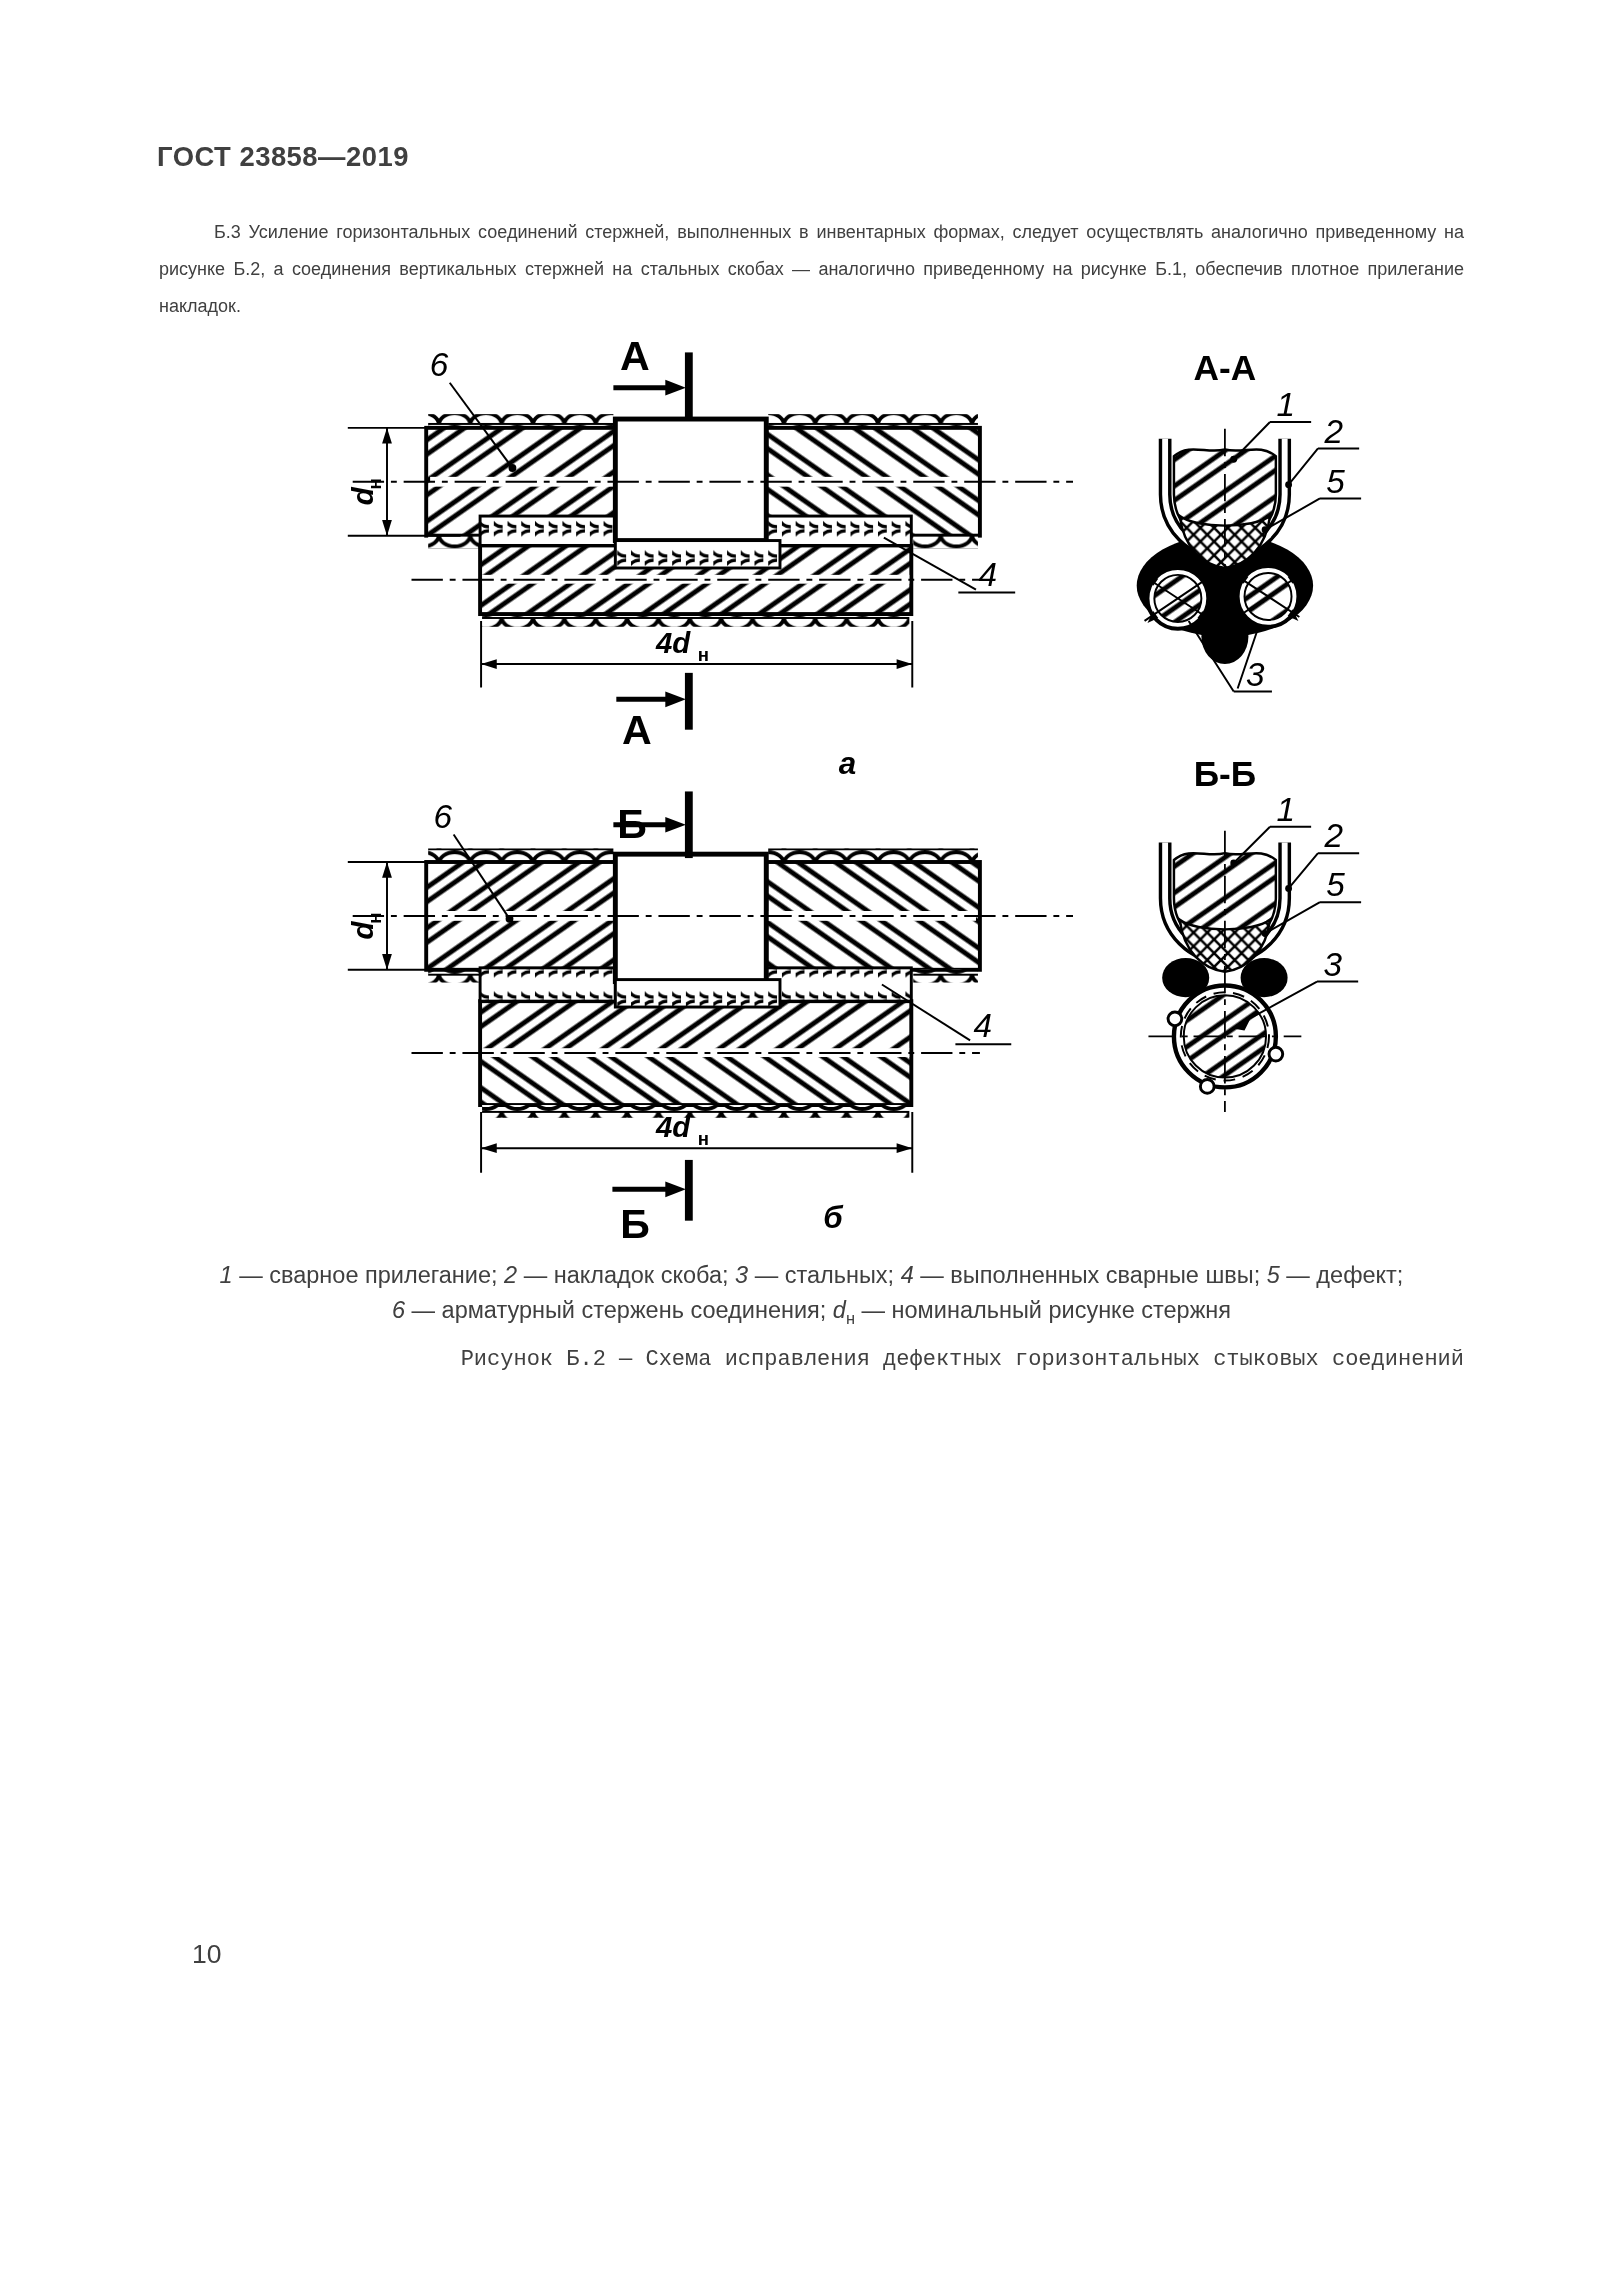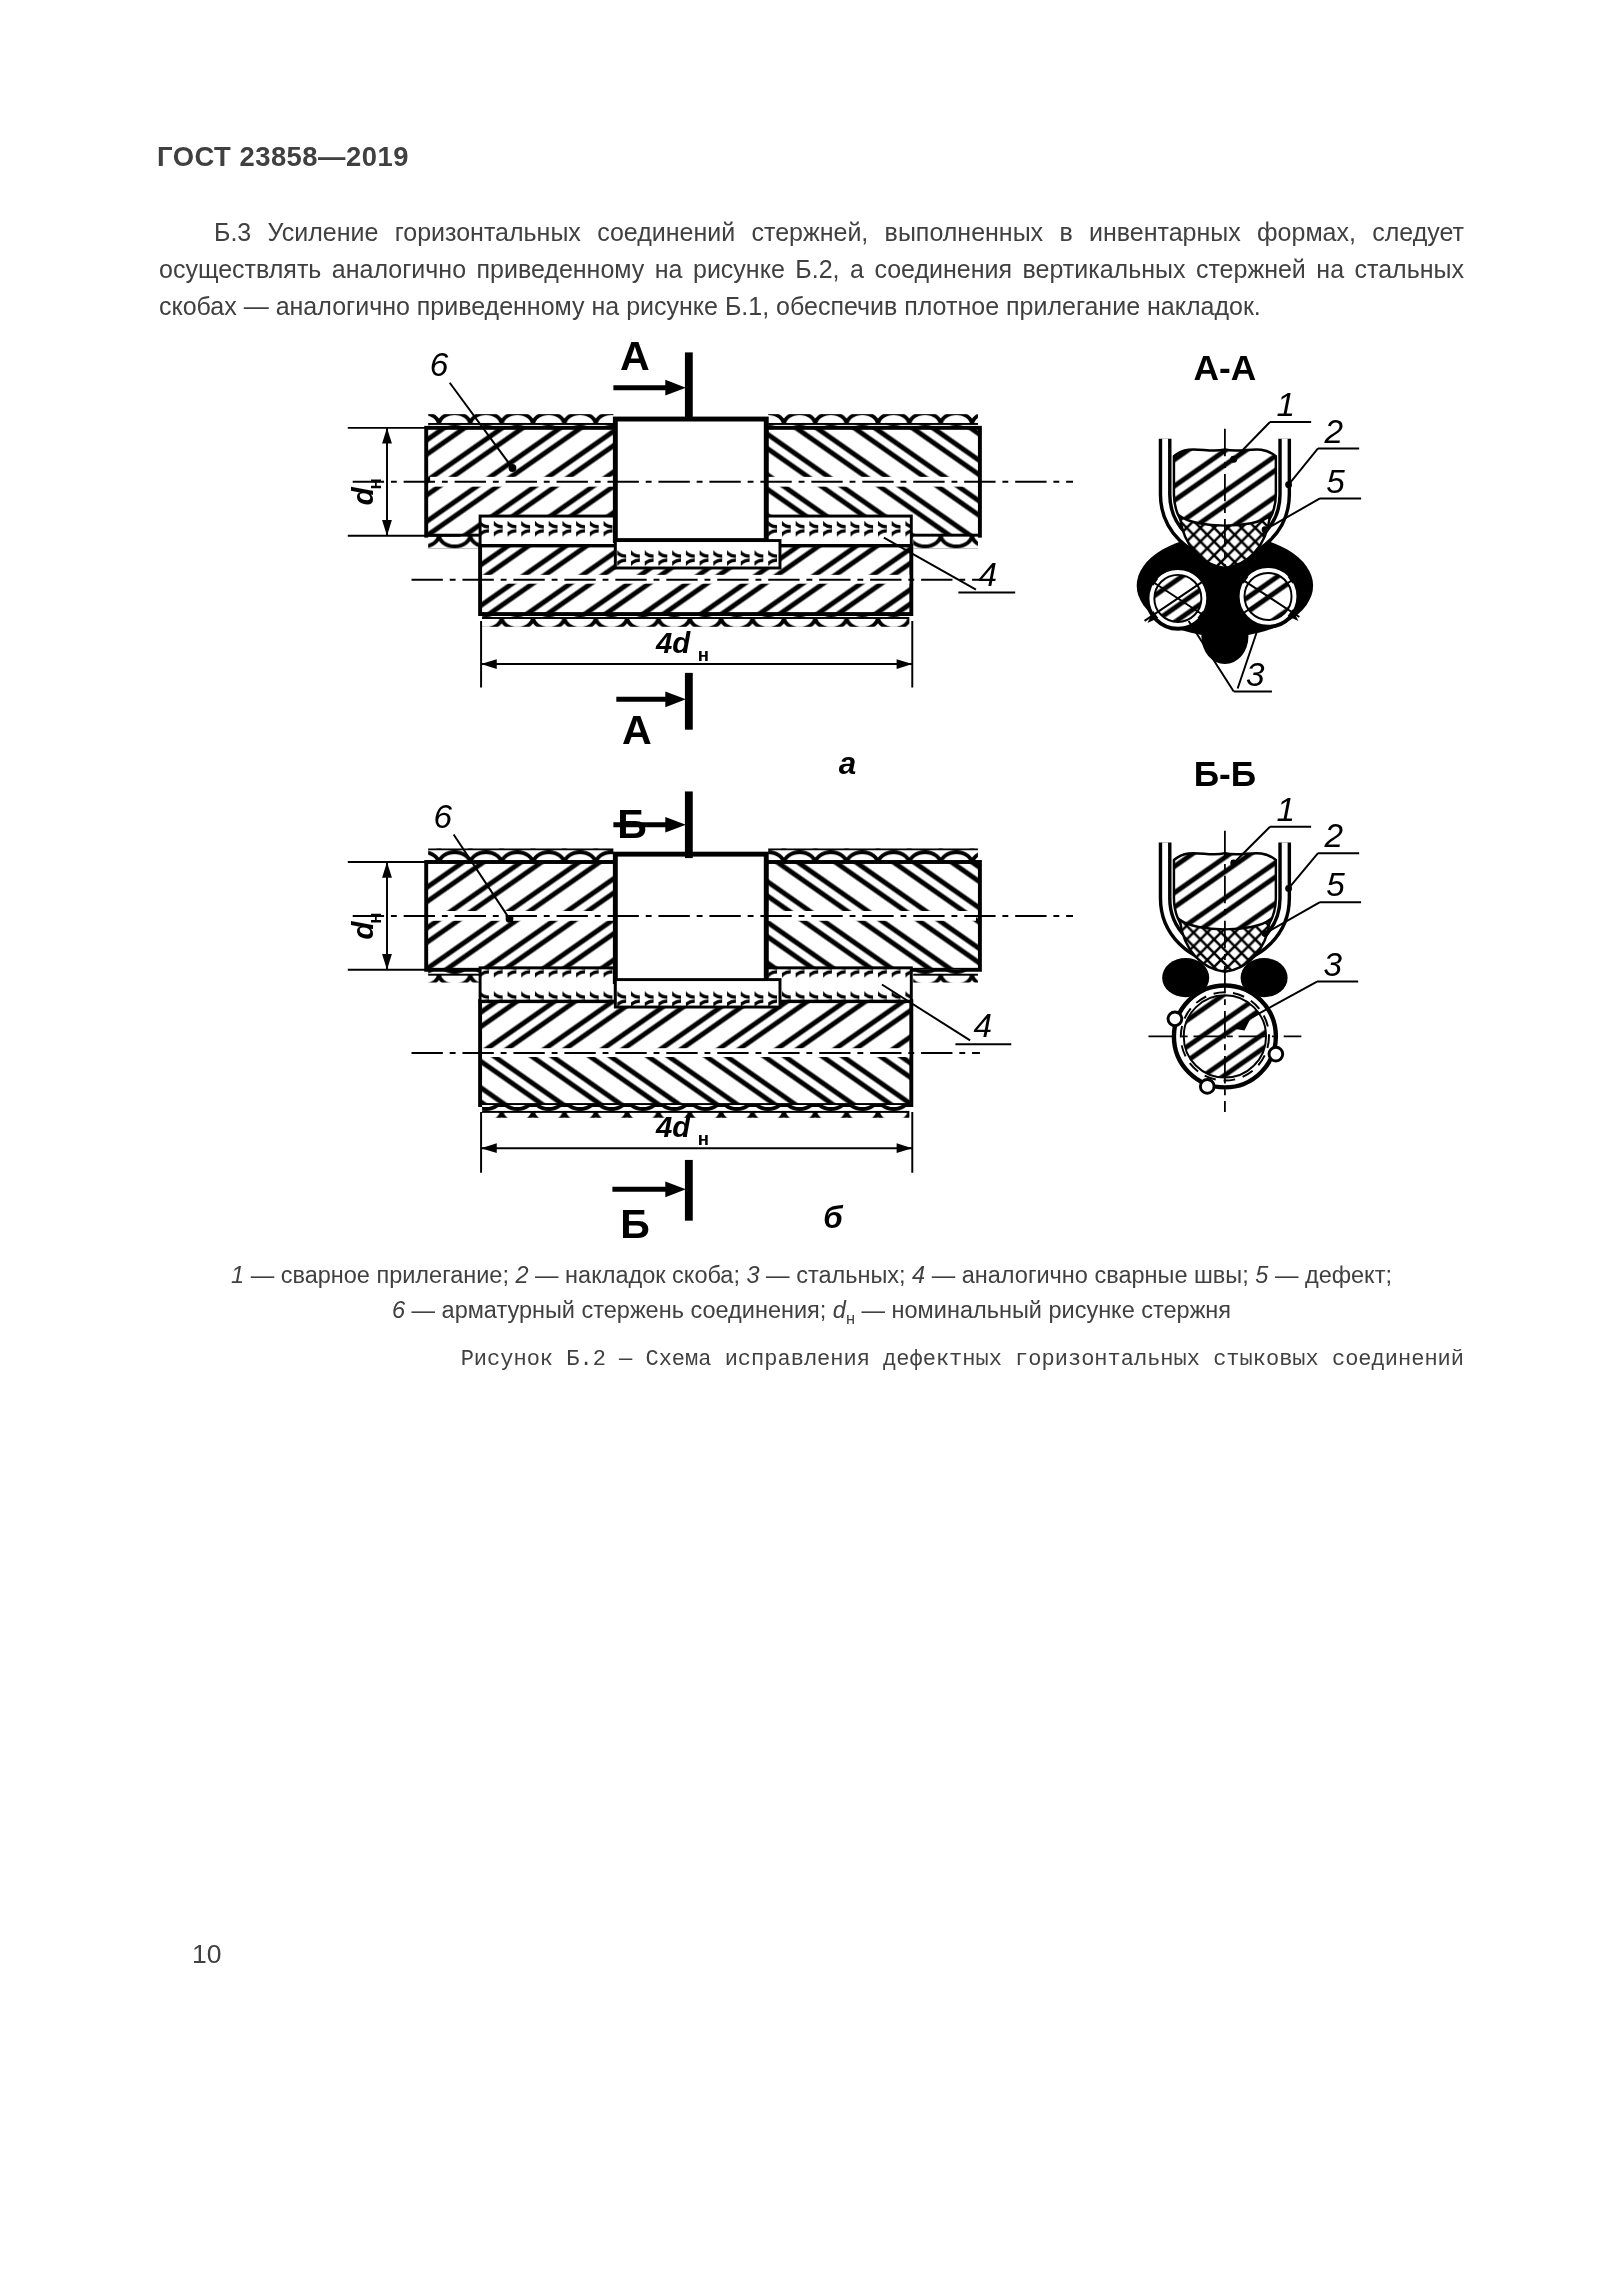--- a/index.html
+++ b/index.html
@@ -1,19 +1,19 @@
 <!DOCTYPE html>
 <html><head>
 <meta charset="utf-8">
 <style>
   html,body{margin:0;padding:0;background:#888;}
   #page{position:relative;width:1621px;height:2293px;background:#ffffff;
         font-family:"Liberation Sans",sans-serif;color:#404040;overflow:hidden;}
   #std-header{position:absolute;left:157px;top:141px;font-size:27.4px;font-weight:bold;letter-spacing:0.5px;}
-  #body-par{position:absolute;left:159px;top:214px;width:1305px;font-size:25px;line-height:37px;
+  #body-par{position:absolute;left:159px;top:214px;width:1305px;font-size:18px;line-height:37px;
             text-align:justify;text-indent:55px;}
   #legend{position:absolute;left:159px;top:1258px;width:1305px;font-size:23.5px;line-height:35px;text-align:center;}
   #caption{position:absolute;left:159px;top:1347px;width:1305px;font-size:22px;text-align:right;font-family:Liberation Mono, monospace;}
   #page-num{position:absolute;left:192px;top:1939px;font-size:26.5px;}
   .it{font-style:italic;}
   sub{font-size:70%;}
   svg text{font-family:"Liberation Sans",sans-serif;fill:#000;}
   .cl{font-size:34px;font-style:italic;}
   .sec{font-size:42px;font-weight:bold;}
   .ttl{font-size:36px;font-weight:bold;}
@@ -281,21 +281,21 @@
       </g>
       <g>
         <text class="cl" x="1360" y="996" text-anchor="middle">3</text>
         <path d="M1344,1002 H1386 M1344,1002 L1264,1046" stroke="#000" stroke-width="2"></path>
         <polygon points="1258,1050 1276,1040 1270,1052" fill="#000"></polygon>
       </g>
     </g>
   </svg>
 
   <div id="legend">
-    <div><span class="it">1</span><span> — сварное прилегание; </span><span class="it">2</span><span> — накладок скоба; </span><span class="it">3</span><span> — стальных; </span><span class="it">4</span><span> — аналогично сварные швы; </span><span class="it">5</span><span> — дефект;</span></div>
+    <div><span class="it">1</span><span> — сварное прилегание; </span><span class="it">2</span><span> — накладок скоба; </span><span class="it">3</span><span> — стальных; </span><span class="it">4</span><span> — выполненных сварные швы; </span><span class="it">5</span><span> — дефект;</span></div>
     <div><span class="it">6</span><span> — арматурный стержень соединения; </span><span class="it">d</span><sub>н</sub><span> — номинальный рисунке стержня</span></div>
   </div>
 
   <div id="caption">Рисунок Б.2 — Схема исправления дефектных горизонтальных стыковых соединений</div>
 
   <div id="page-num">10</div>
 
 </div>
 
 

